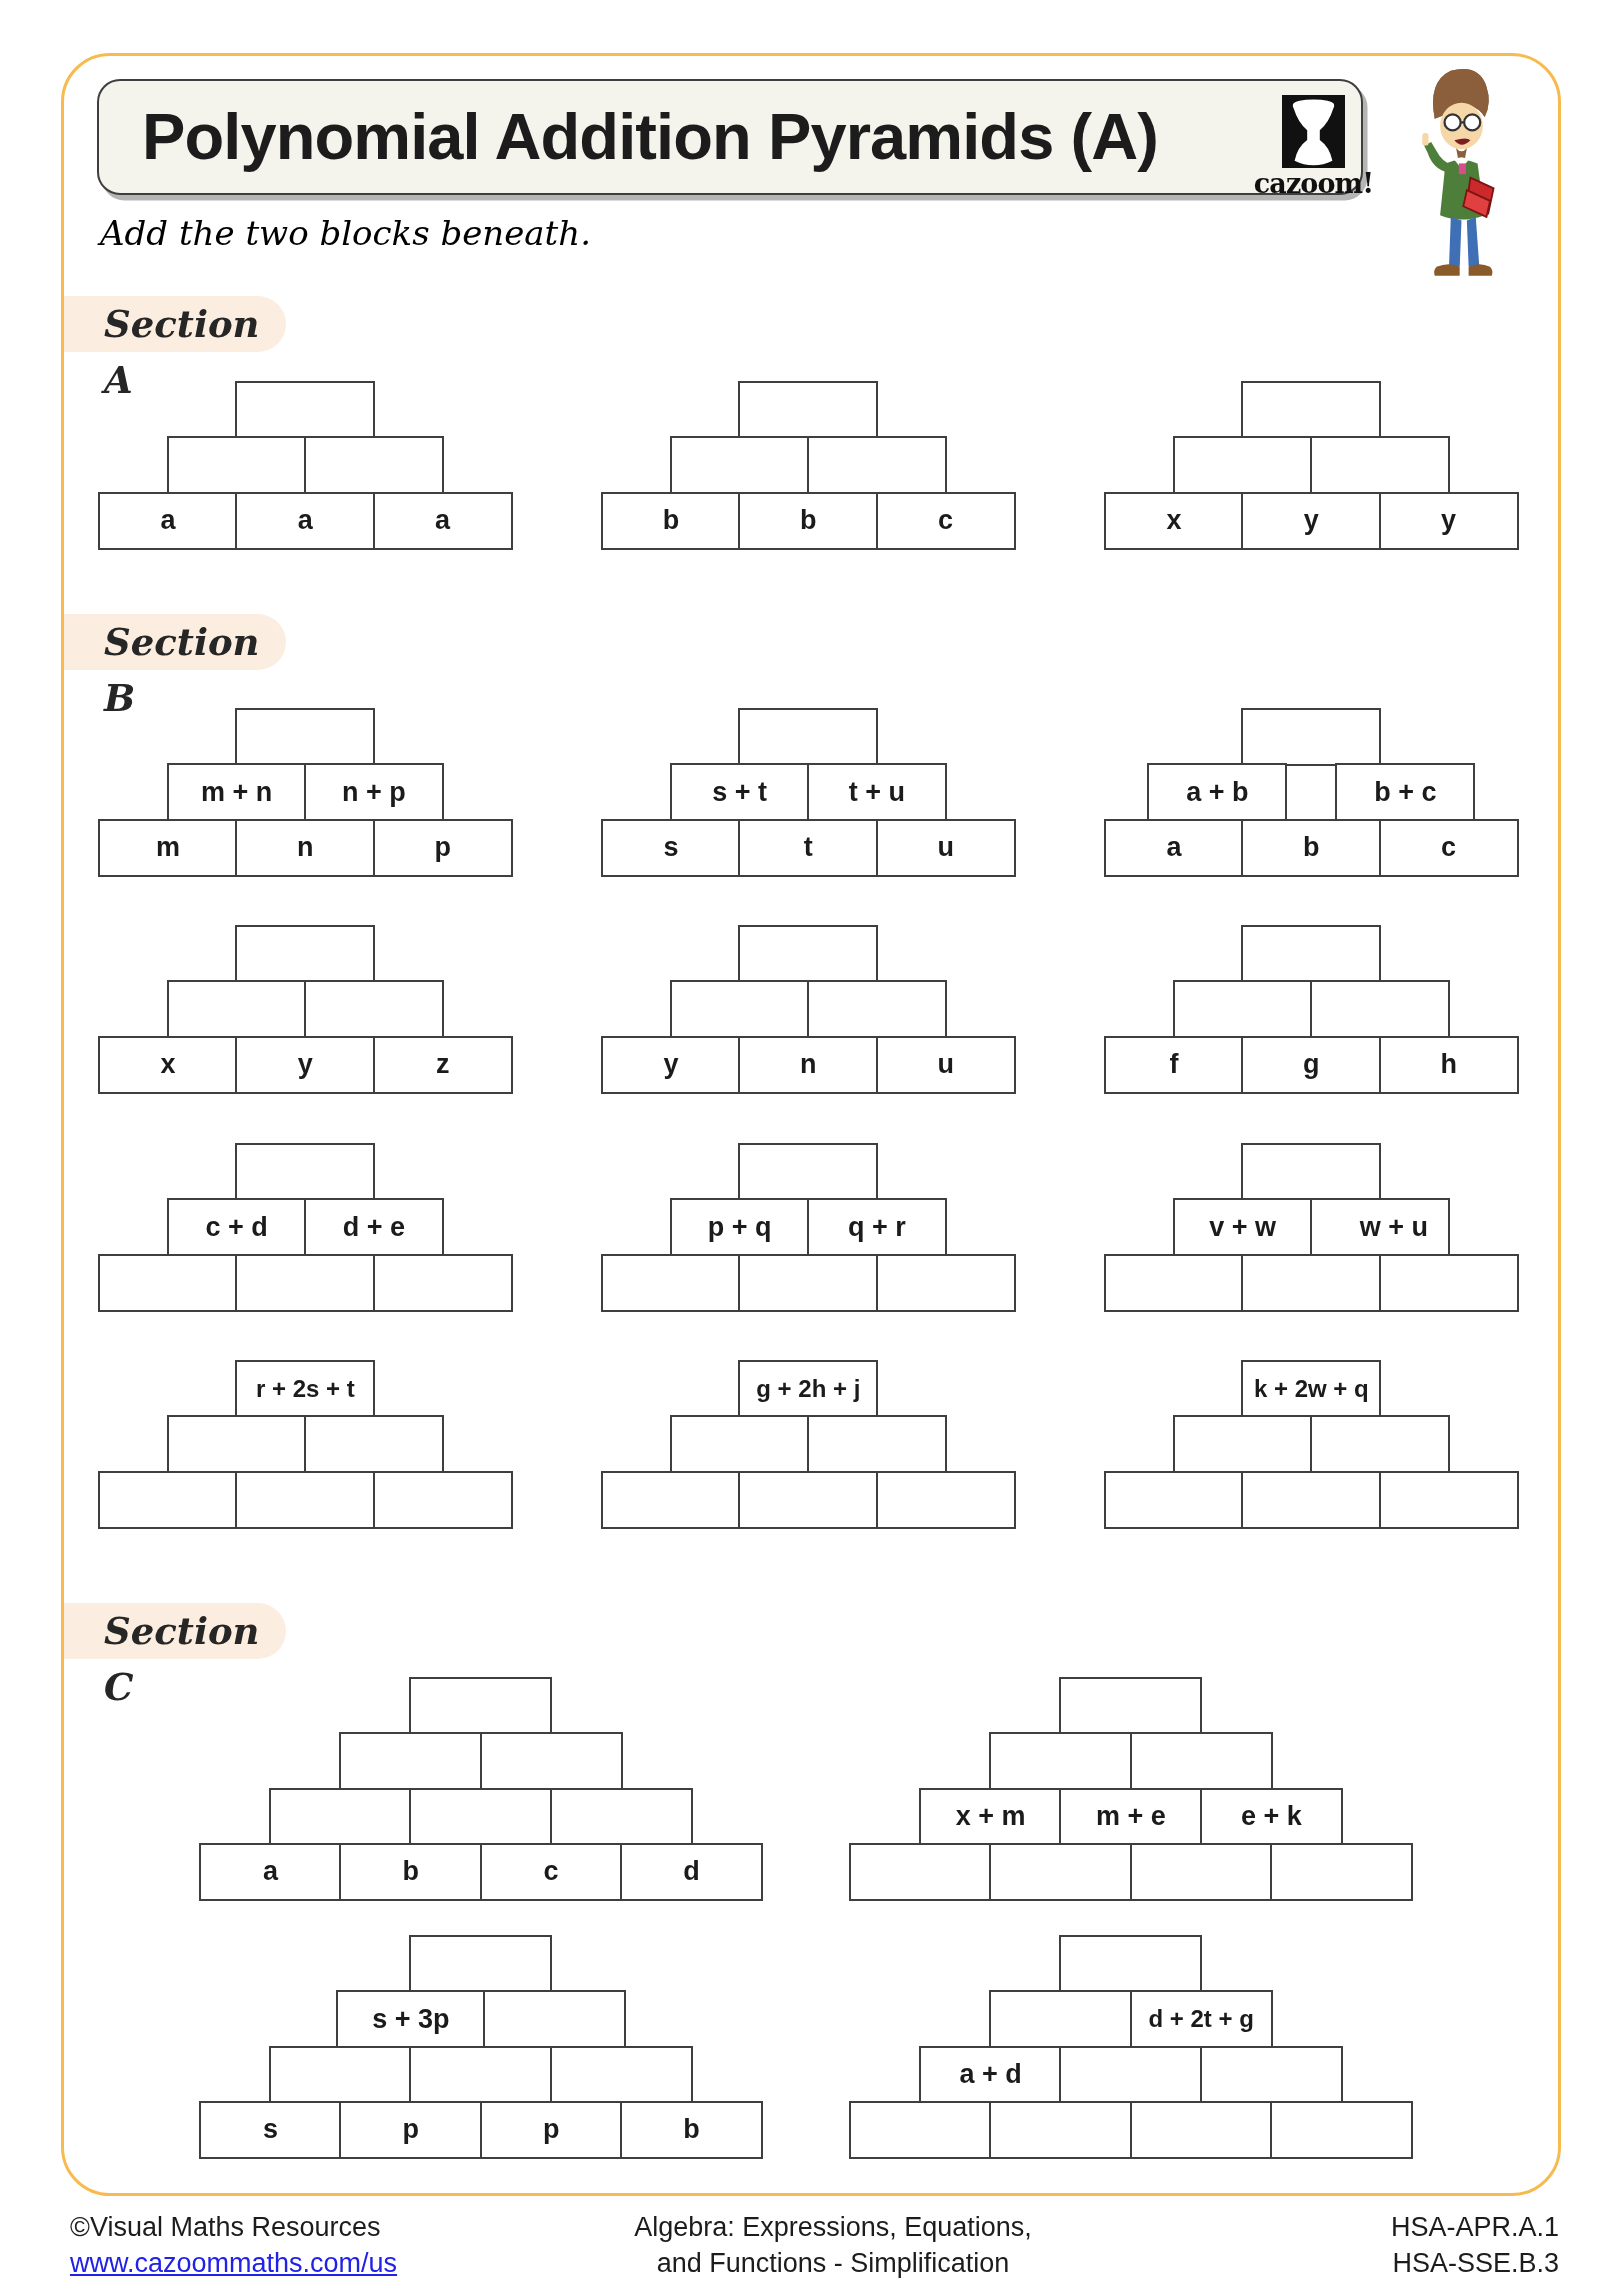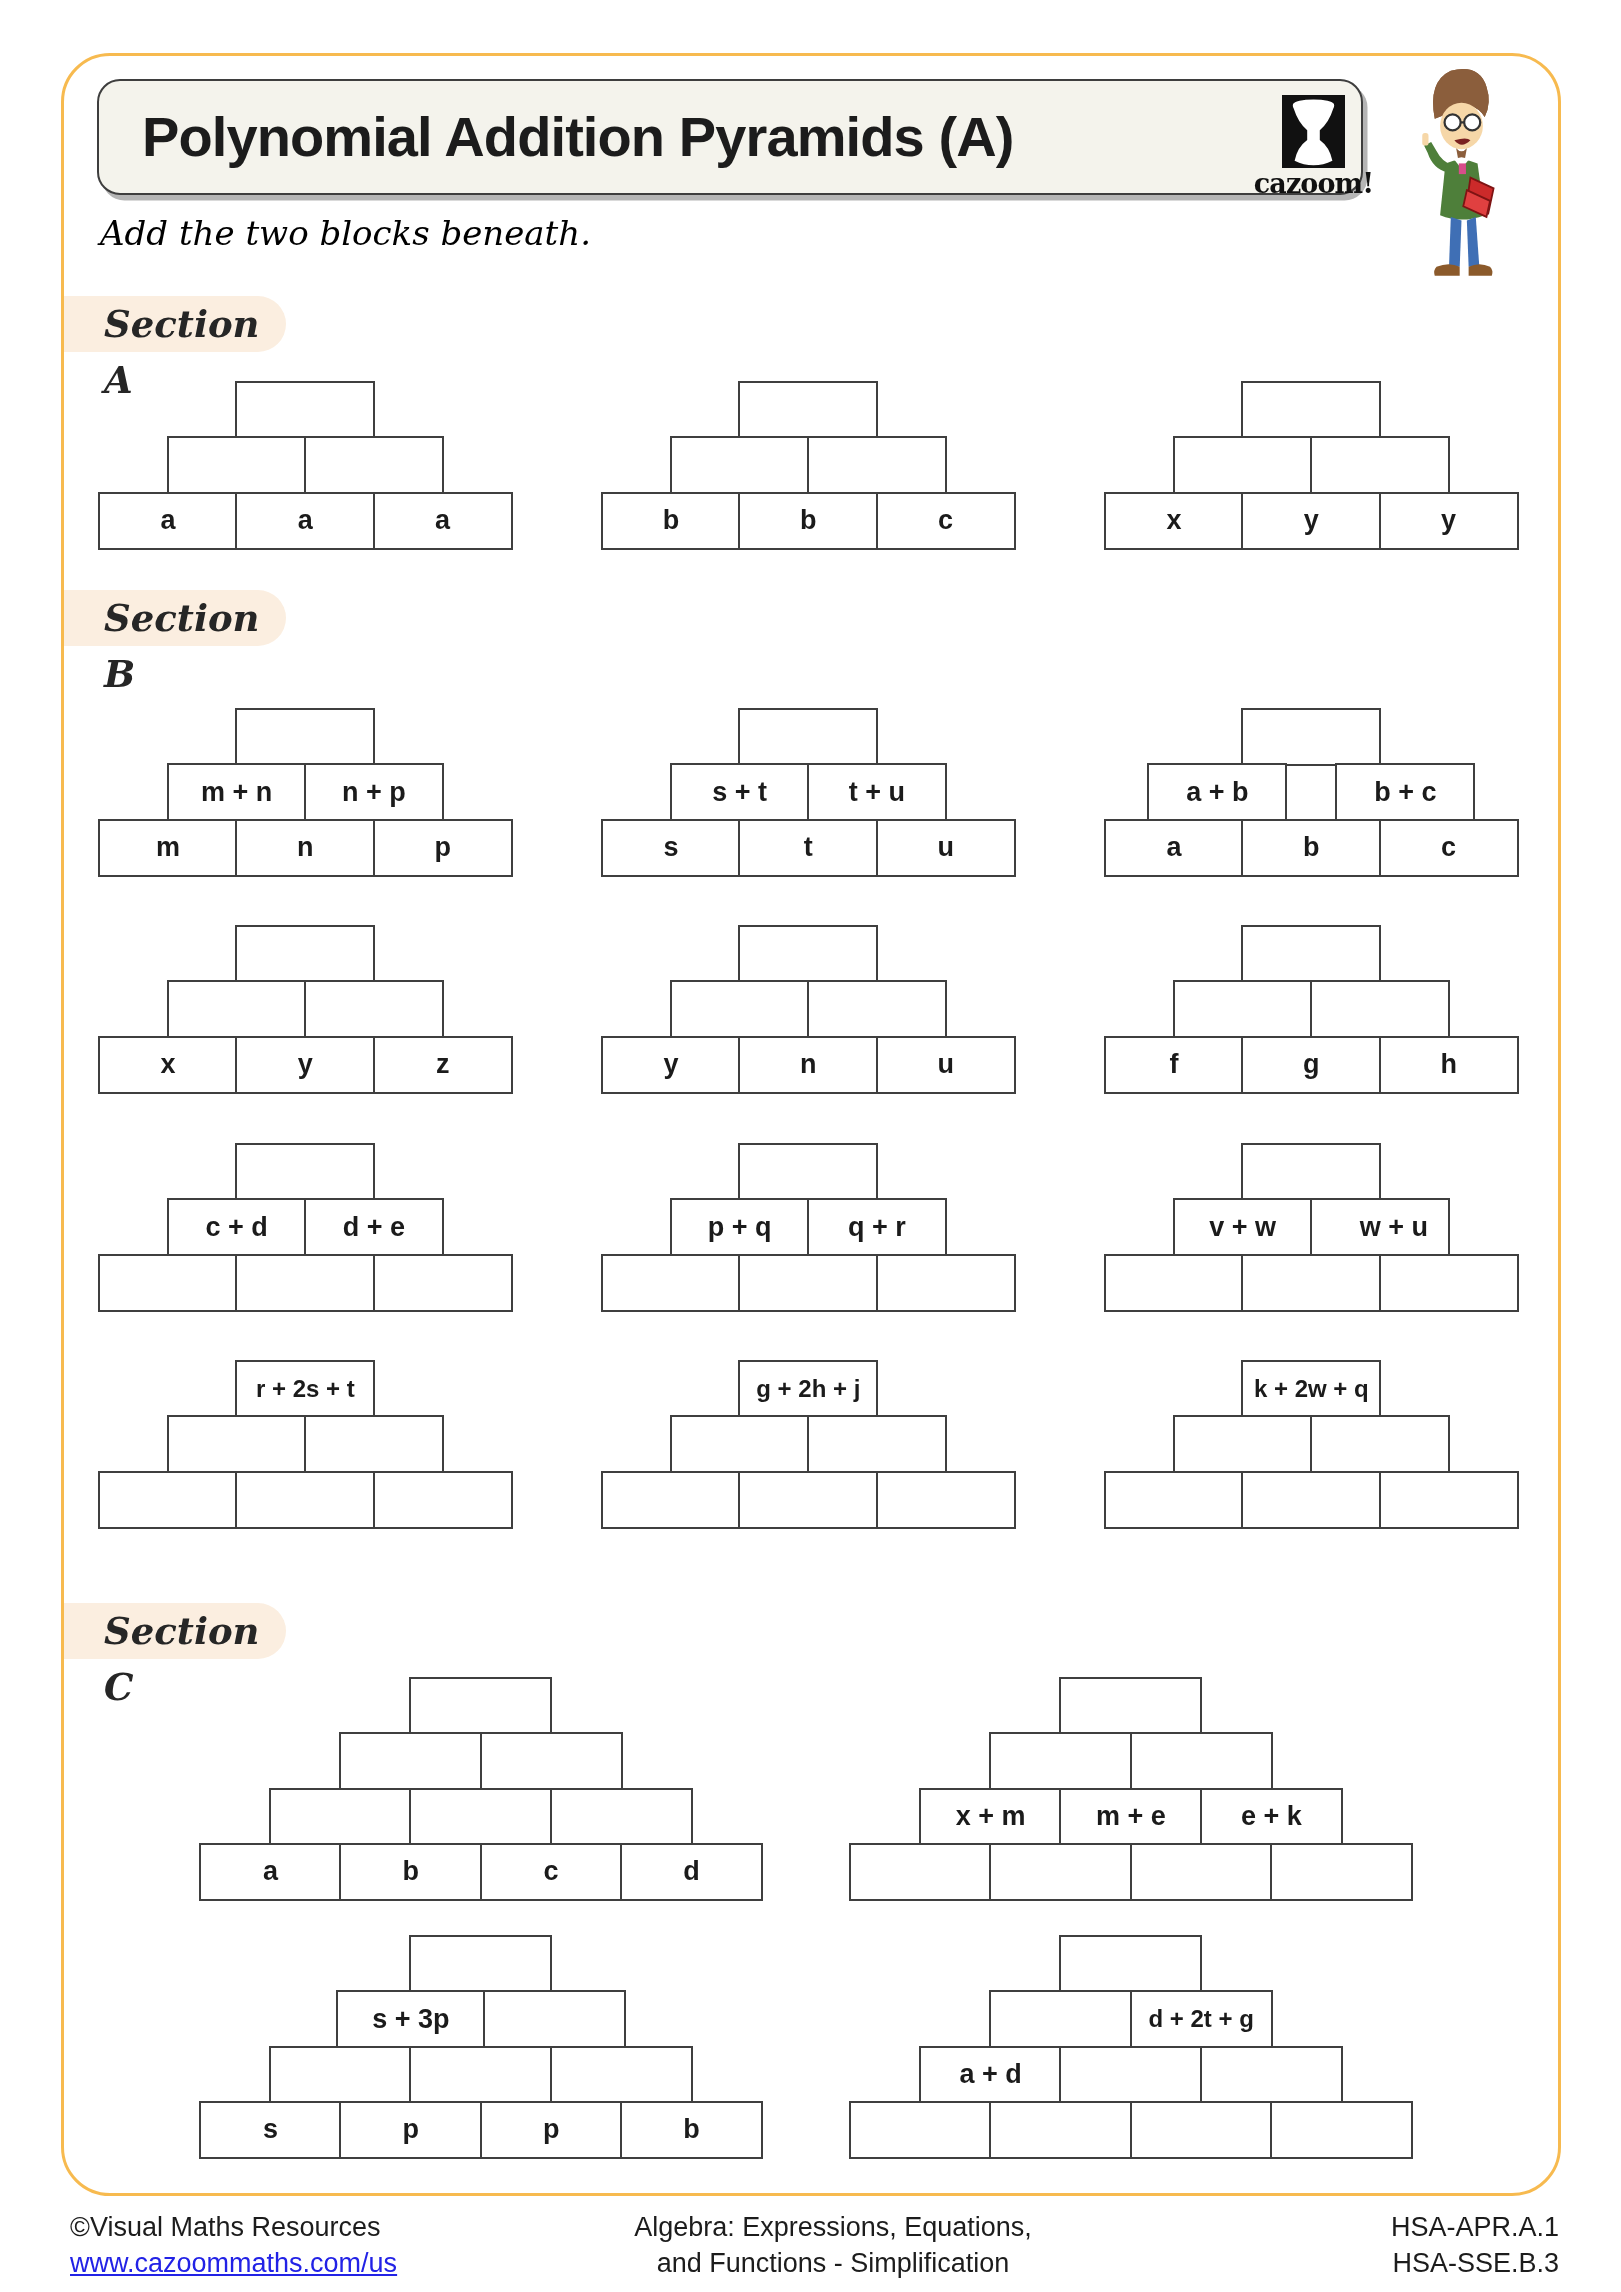--- a/index.html
+++ b/index.html
@@ -5,21 +5,21 @@
   html,body{margin:0;padding:0;background:#ffffff;}
   .page{position:relative;width:1622px;height:2293px;background:#ffffff;overflow:hidden;
         font-family:"Liberation Sans",sans-serif;color:#1c1c1c;}
   .frame{position:absolute;left:61px;top:53px;width:1500px;height:2143px;
          border:3.6px solid #F7BA4F;border-radius:49px;box-sizing:border-box;}
   
   .title-bar{position:absolute;left:97px;top:79px;width:1266px;height:116px;
              background:#F4F3EC;border:2.7px solid #3E3E3E;border-radius:23px;
              box-sizing:border-box;box-shadow:4.5px 5.4px 0 rgba(90,90,90,.45);}
   .title-text{position:absolute;left:43px;top:0;height:111px;line-height:111px;
-              font-size:56px;font-weight:bold;letter-spacing:-0.9px;white-space:nowrap;}
+              font-size:65px;font-weight:bold;letter-spacing:-0.9px;white-space:nowrap;}
   .logo{position:absolute;left:1148px;top:14.3px;width:133px;height:97px;text-align:center;}
   .logo-mark{position:absolute;left:35px;top:0;width:63px;height:73px;background:#111111;}
   .logo-text{position:absolute;left:0;top:73px;width:133px;font-family:"DejaVu Serif","Liberation Serif",serif;
              font-weight:bold;font-size:27px;letter-spacing:-0.9px;color:#111;}
   
   .instruction{position:absolute;left:100px;top:213px;font-family:"DejaVu Serif","Liberation Serif",serif;
                font-style:italic;font-size:34px;color:#000000;margin:0;}
   
   .section-header{position:absolute;left:64px;width:222px;height:56px;background:#FBEEE0;
                   border-radius:0 29px 29px 0;line-height:56px;padding-left:40px;box-sizing:border-box;
@@ -133,21 +133,21 @@
         <div class="pyr-row">
           <div class="cell" style="width: 140px;"></div>
           <div class="cell" style="width: 140px;"></div>
         </div>
         <div class="pyr-row">
           <div class="cell" style="width: 140px;">x</div>
           <div class="cell" style="width: 140px;">y</div>
           <div class="cell" style="width: 140px;">y</div>
         </div>
       </div>
-      <div class="section-header" style="top: 590px; padding-left: 40px;">Section B</div>
+      <div class="section-header" style="top: 614px; padding-left: 40px;">Section B</div>
       <div class="pyramid" style="left: 98px; top: 708px;">
         <div class="pyr-row">
           <div class="cell" style="width: 140px;"></div>
         </div>
         <div class="pyr-row">
           <div class="cell" style="width: 140px;">m + n</div>
           <div class="cell" style="width: 140px;">n + p</div>
         </div>
         <div class="pyr-row">
           <div class="cell" style="width: 140px;">m</div>

